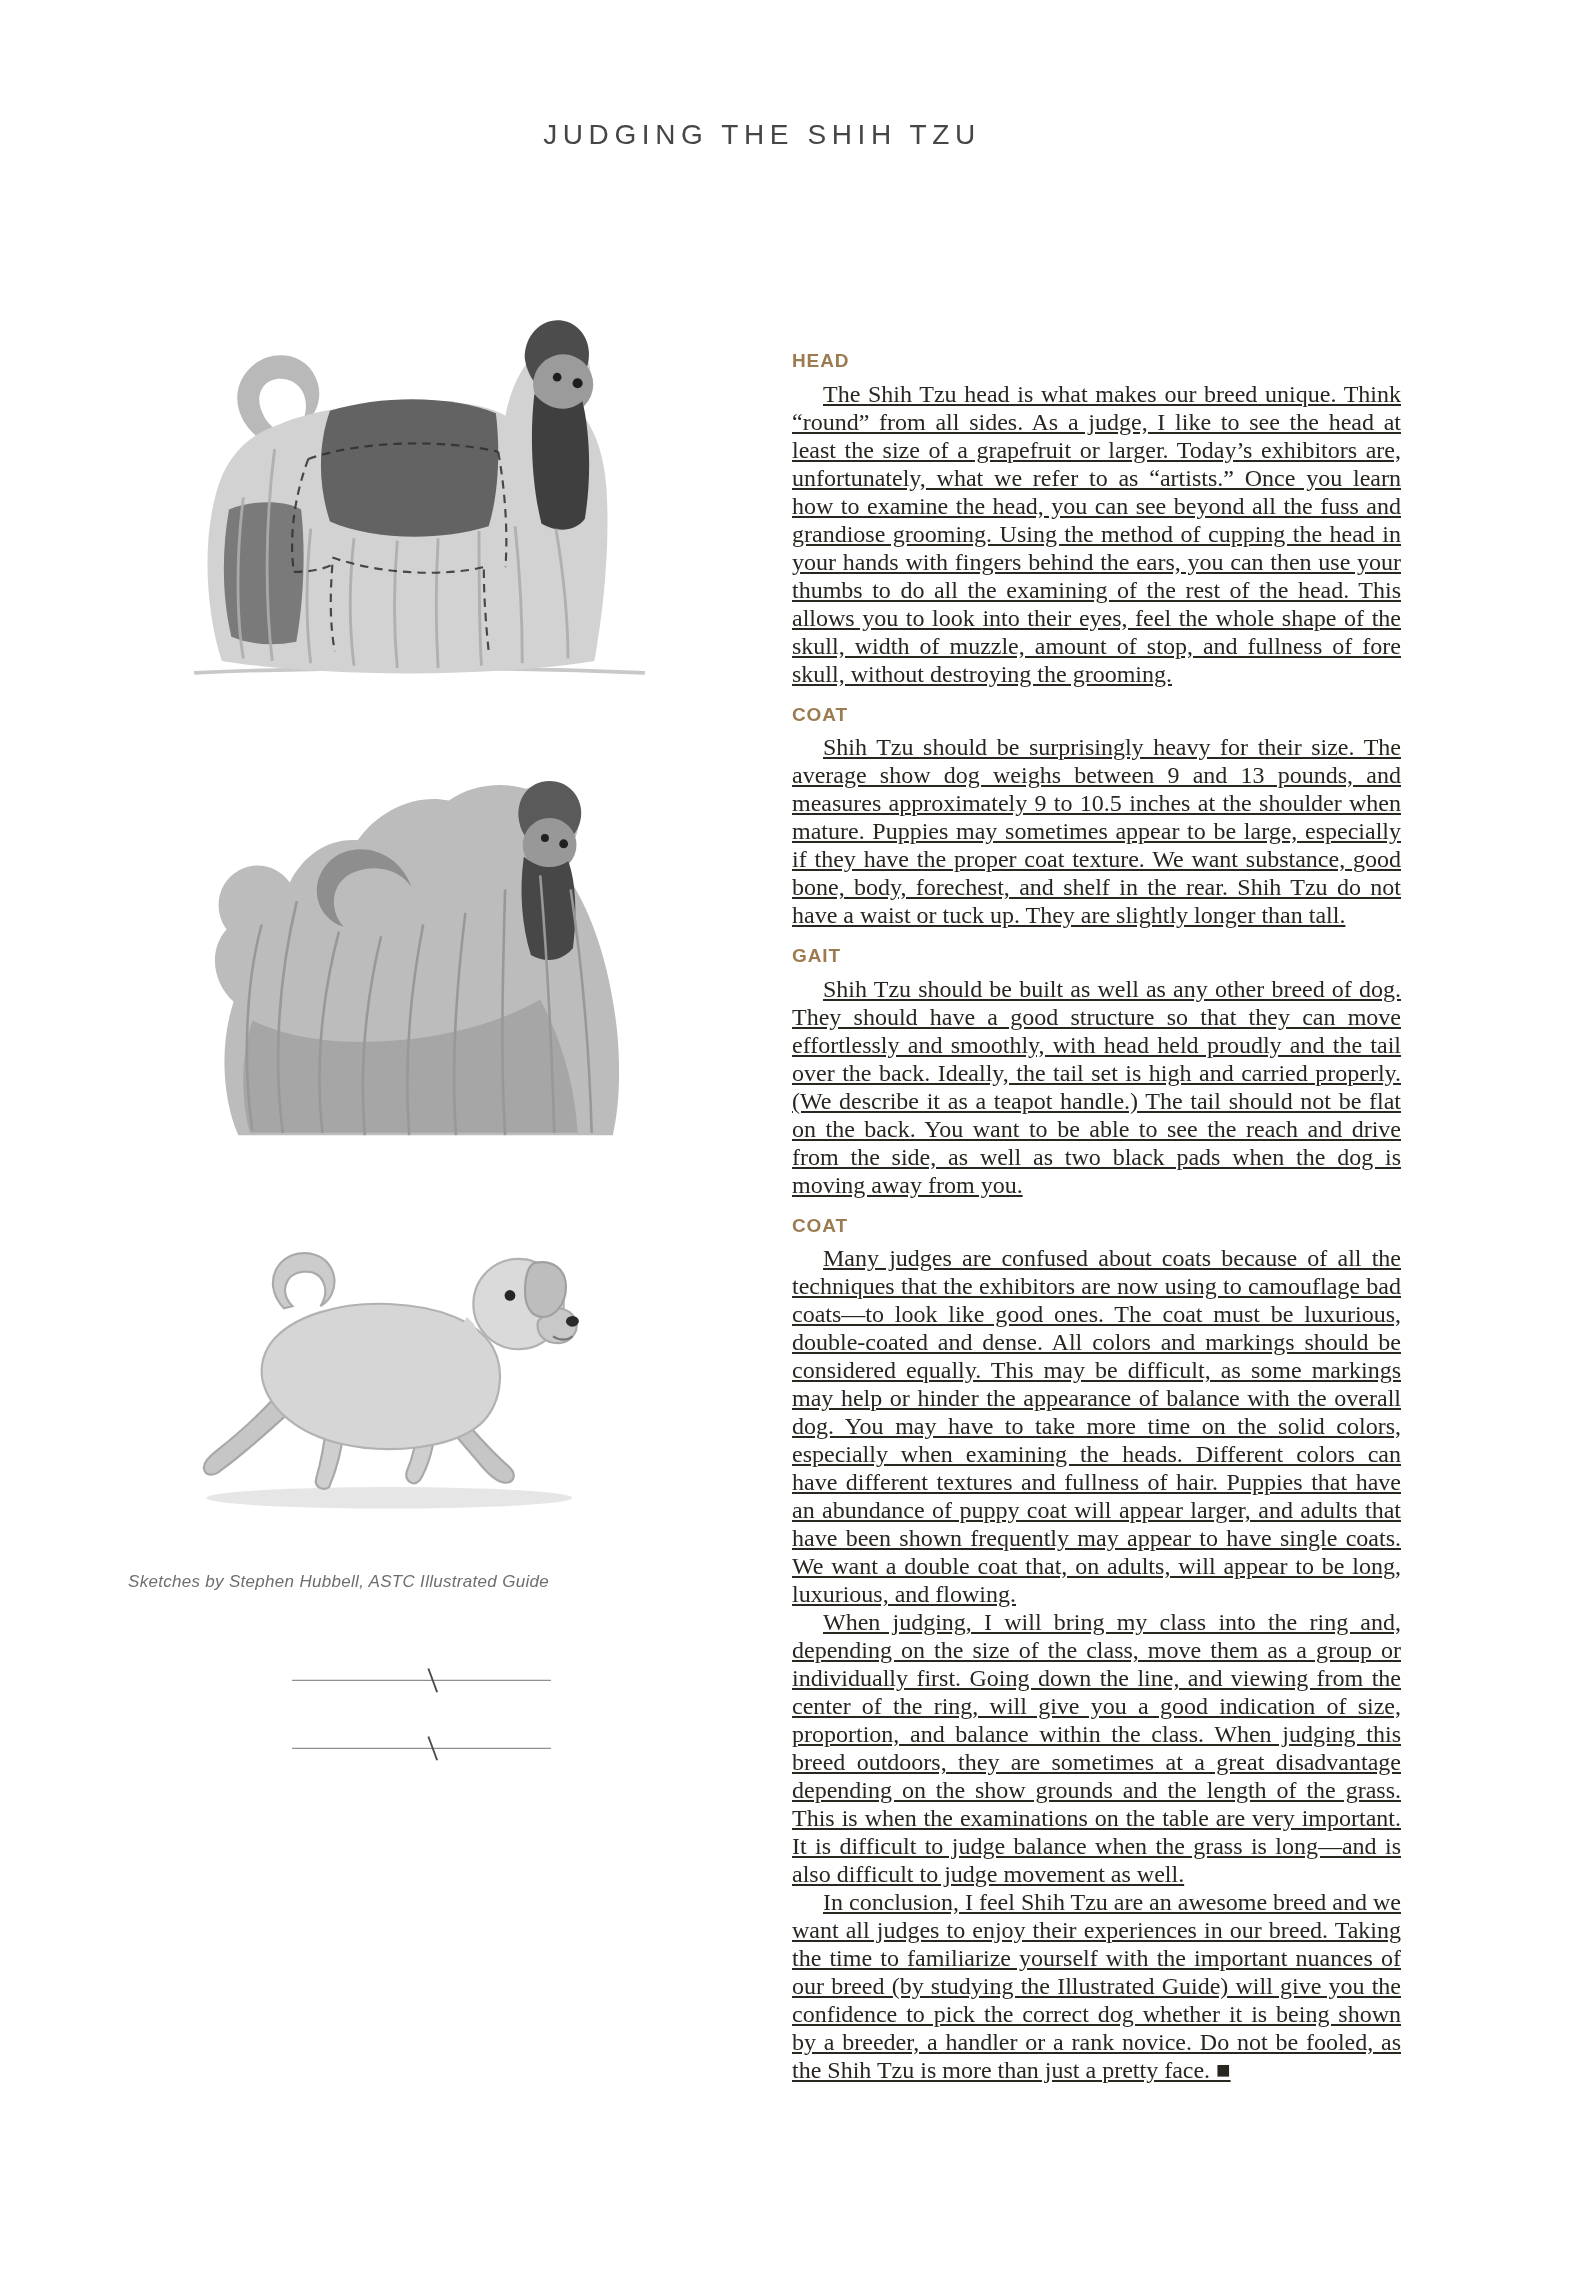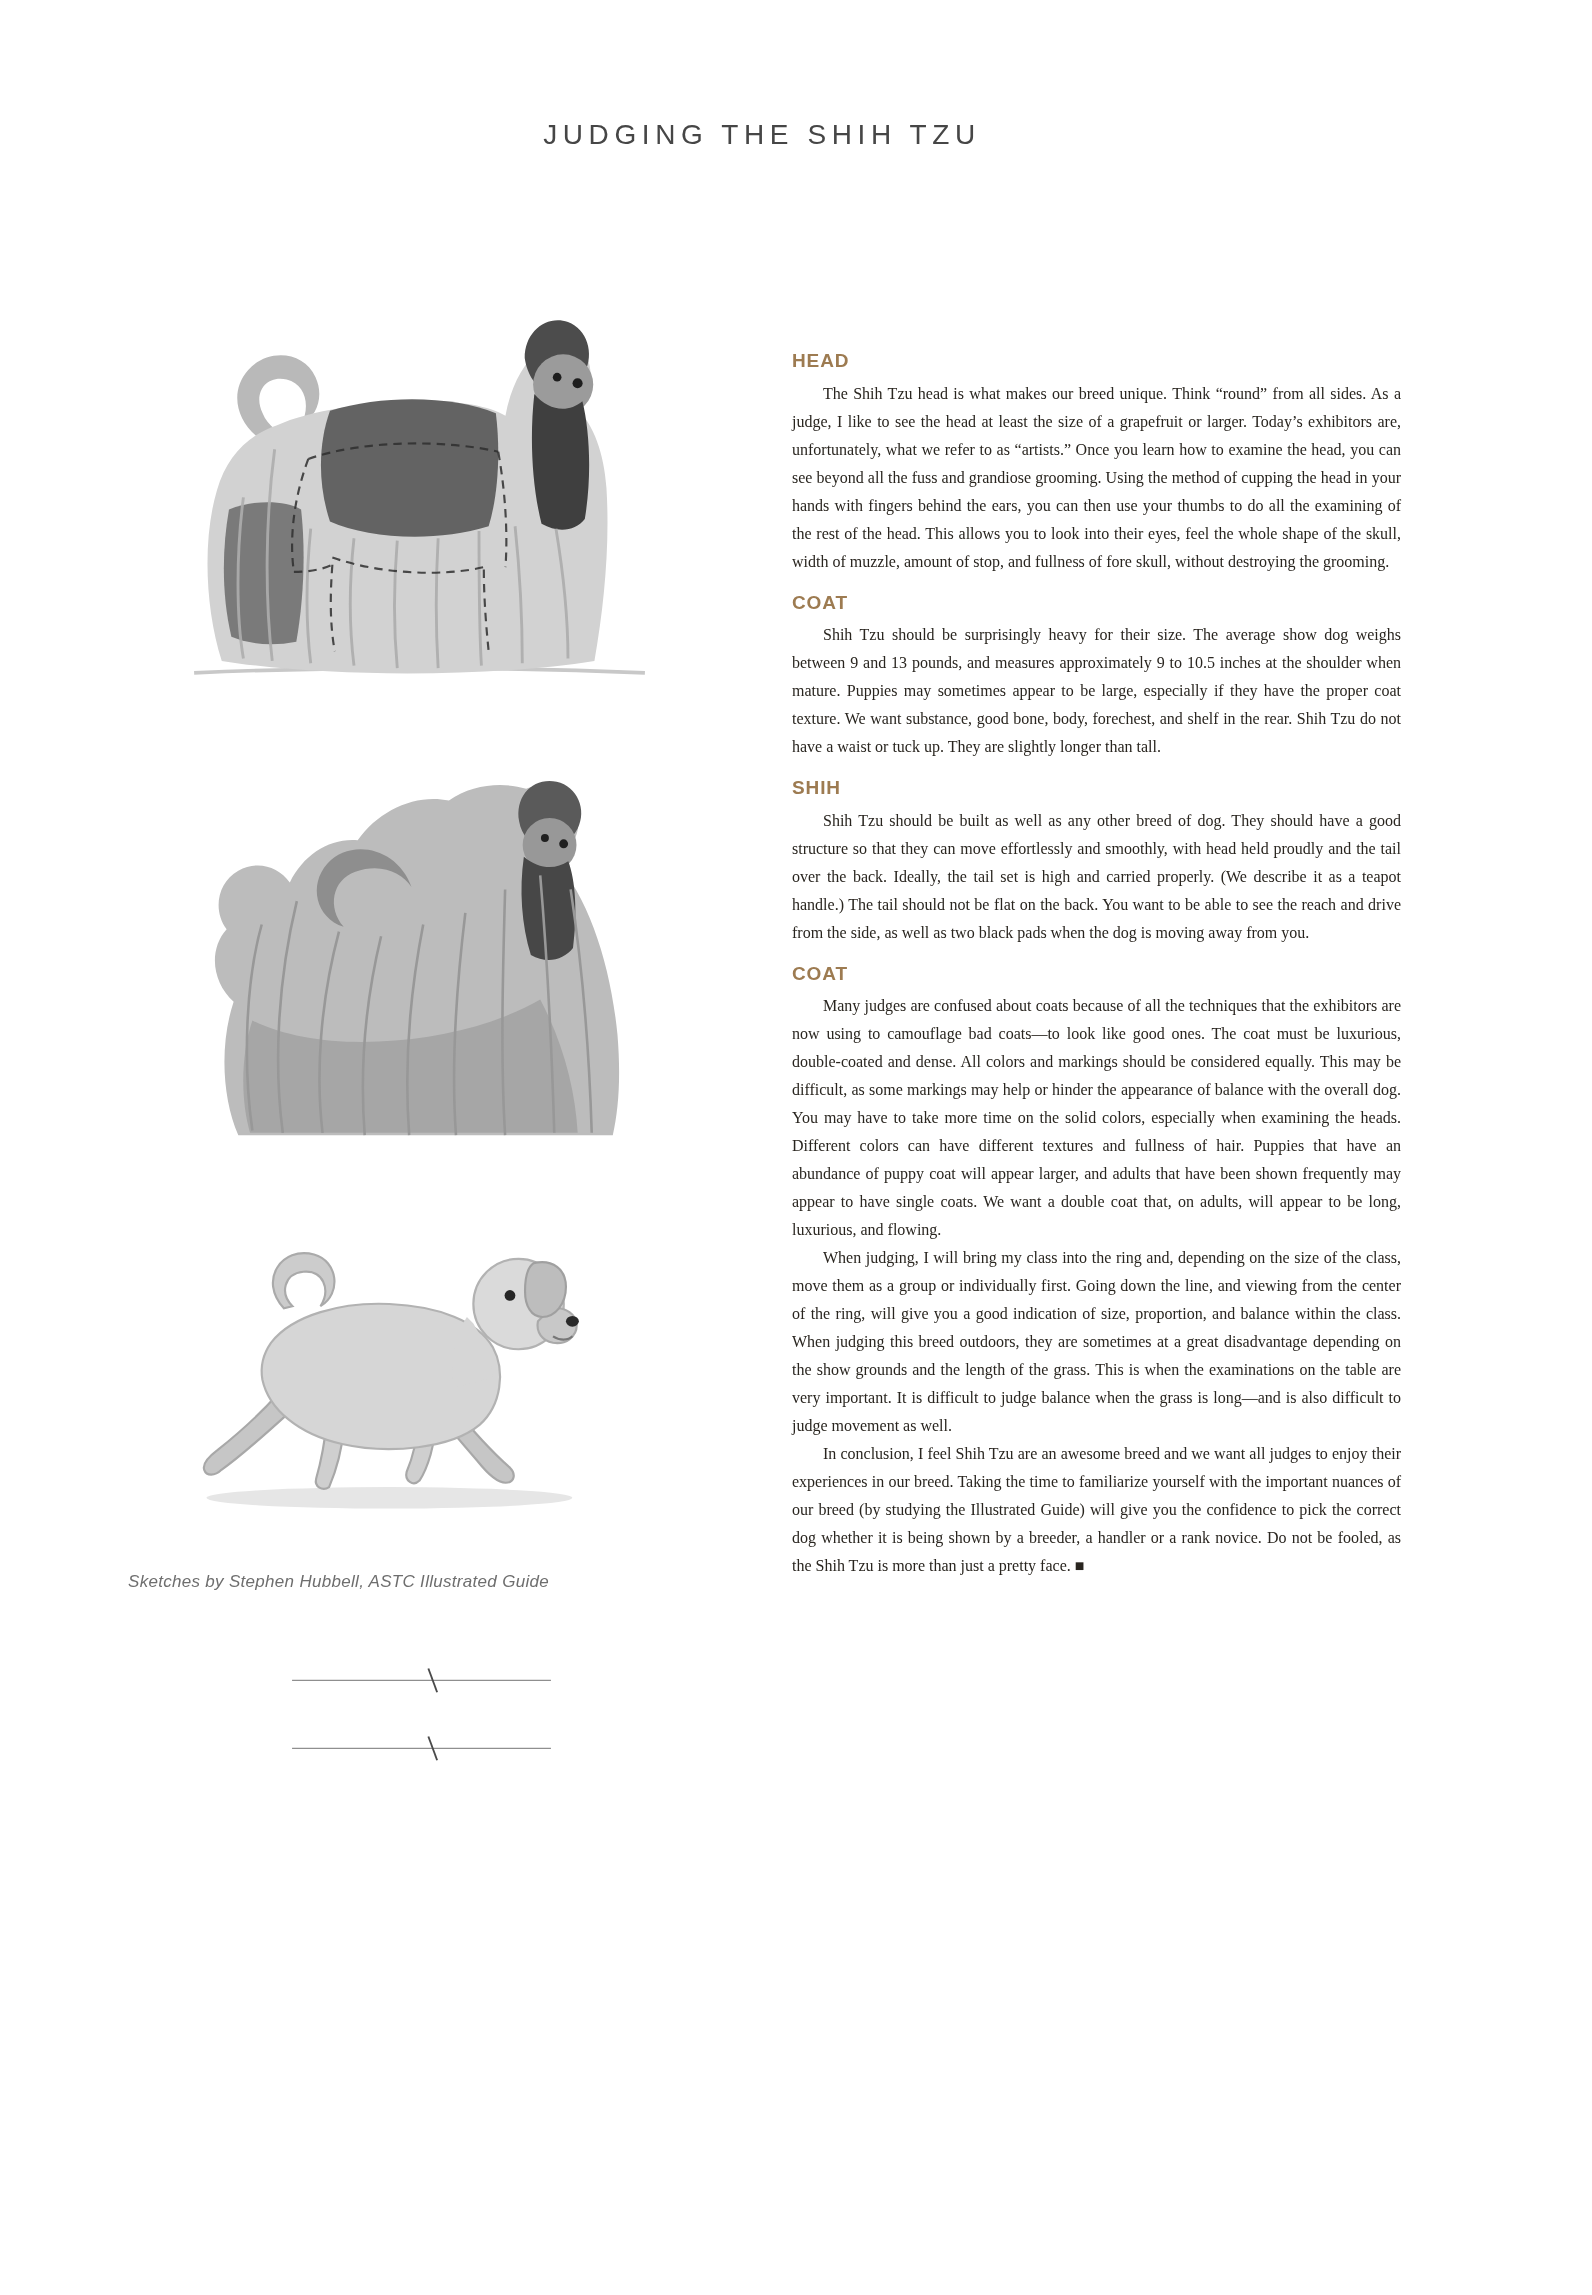--- a/index.html
+++ b/index.html
@@ -62,25 +62,26 @@
     font-family:"Liberation Sans", sans-serif;
     font-weight:700;
     font-size:19px;
     letter-spacing:0.9px;
     color:var(--accent, #9d7b51);
     margin:16px 0 7.5px;
   }
   .section:first-child .section-heading { margin-top:0; }
 
   .right-col p {
-    font-size:16px;
+    font-size:24px;
     line-height:28px;
     color:var(--body-text, #29251f);
     text-align:justify;
     text-indent:31px;
+    text-decoration:underline;
   }
 </style>
 </head>
 <body>
 
 <div class="page">
 
   <h1 class="page-title">JUDGING THE SHIH TZU</h1>
 
   <div class="left-col">
@@ -178,21 +179,21 @@
       <h2 class="section-heading">HEAD</h2>
       <p>The Shih Tzu head is what makes our breed unique. Think “round” from all sides. As a judge, I like to see the head at least the size of a grapefruit or larger. Today’s exhibitors are, unfortunately, what we refer to as “artists.” Once you learn how to examine the head, you can see beyond all the fuss and grandiose grooming. Using the method of cupping the head in your hands with fingers behind the ears, you can then use your thumbs to do all the examining of the rest of the head. This allows you to look into their eyes, feel the whole shape of the skull, width of muzzle, amount of stop, and fullness of fore skull, without destroying the grooming.</p>
     </section>
 
     <section class="section">
       <h2 class="section-heading">COAT</h2>
       <p>Shih Tzu should be surprisingly heavy for their size. The average show dog weighs between 9 and 13 pounds, and measures approximately 9 to 10.5 inches at the shoulder when mature. Puppies may sometimes appear to be large, especially if they have the proper coat texture. We want substance, good bone, body, forechest, and shelf in the rear. Shih Tzu do not have a waist or tuck up. They are slightly longer than tall.</p>
     </section>
 
     <section class="section">
-      <h2 class="section-heading">SHIH</h2>
+      <h2 class="section-heading">GAIT</h2>
       <p>Shih Tzu should be built as well as any other breed of dog. They should have a good structure so that they can move effortlessly and smoothly, with head held proudly and the tail over the back. Ideally, the tail set is high and carried properly. (We describe it as a teapot handle.) The tail should not be flat on the back. You want to be able to see the reach and drive from the side, as well as two black pads when the dog is moving away from you.</p>
     </section>
 
     <section class="section">
       <h2 class="section-heading">COAT</h2>
       <p>Many judges are confused about coats because of all the techniques that the exhibitors are now using to camouflage bad coats—to look like good ones. The coat must be luxurious, double-coated and dense. All colors and markings should be considered equally. This may be difficult, as some markings may help or hinder the appearance of balance with the overall dog. You may have to take more time on the solid colors, especially when examining the heads. Different colors can have different textures and fullness of hair. Puppies that have an abundance of puppy coat will appear larger, and adults that have been shown frequently may appear to have single coats. We want a double coat that, on adults, will appear to be long, luxurious, and flowing.</p>
       <p>When judging, I will bring my class into the ring and, depending on the size of the class, move them as a group or individually first. Going down the line, and viewing from the center of the ring, will give you a good indication of size, proportion, and balance within the class. When judging this breed outdoors, they are sometimes at a great disadvantage depending on the show grounds and the length of the grass. This is when the examinations on the table are very important. It is difficult to judge balance when the grass is long—and is also difficult to judge movement as well.</p>
       <p>In conclusion, I feel Shih Tzu are an awesome breed and we want all judges to enjoy their experiences in our breed. Taking the time to familiarize yourself with the important nuances of our breed (by studying the Illustrated Guide) will give you the confidence to pick the correct dog whether it is being shown by a breeder, a handler or a rank novice. Do not be fooled, as the Shih Tzu is more than just a pretty face. ■</p>
     </section>
 

